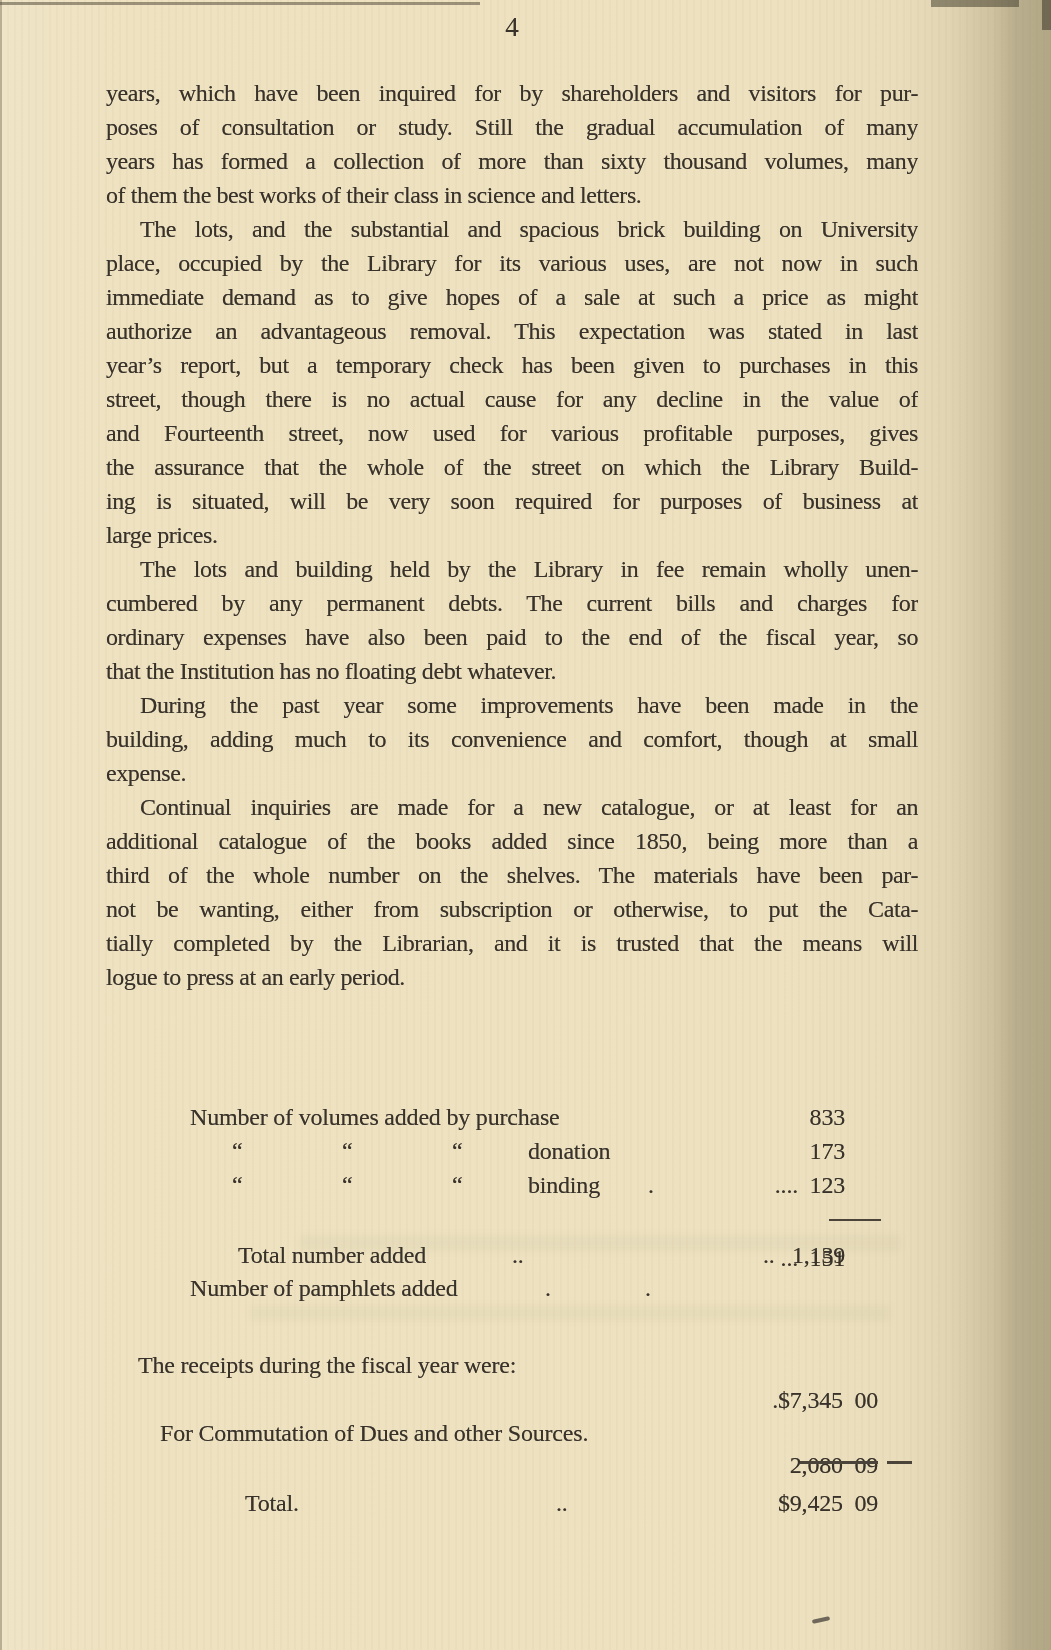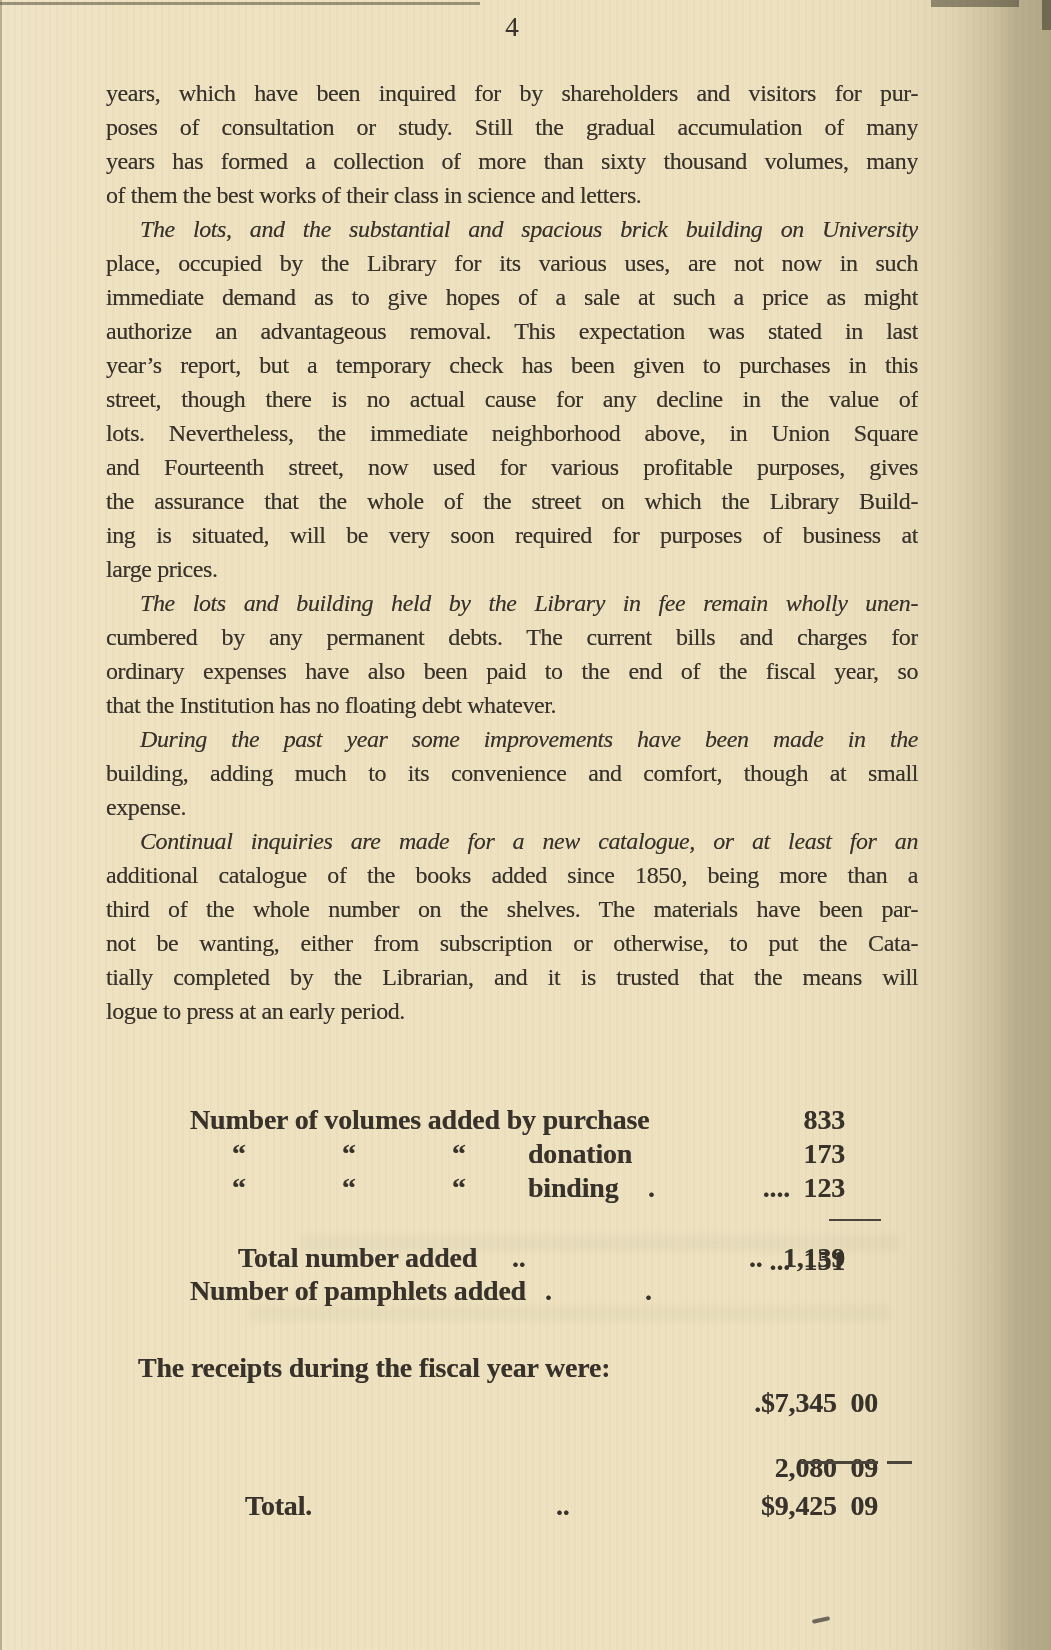--- a/index.html
+++ b/index.html
@@ -30,24 +30,24 @@
   .body {
     position: absolute; top: 76px; left: 106px; width: 812px;
     font-size: 24px; letter-spacing: -0.4px;
   }
   .para .line {
     height: 34px; line-height: 34px;
     text-align: justify; text-align-last: justify;
     overflow: hidden;
   }
   .para .line:last-child { text-align-last: left; }
-  .para.indent .line:first-child { text-indent: 34px; font-style: italic; }
+  .para.indent .line:first-child { text-indent: 34px; }
 
   
-  .s { position: absolute; white-space: pre; font-size: 28px; letter-spacing: -0.2px; font-weight: bold; }
+  .s { position: absolute; white-space: pre; font-size: 24px; letter-spacing: -0.2px; }
   .num { left: 715px; width: 130px; text-align: right; }
   .amt { left: 678px; width: 200px; text-align: right; }
 
   .vt1-label { left: 190px; top: 1104px; }
   .vt1-value { top: 1104px; }
   .vt2-d1 { left: 232px; top: 1138px; }
   .vt2-d2 { left: 342px; top: 1138px; }
   .vt2-d3 { left: 452px; top: 1138px; }
   .vt2-label { left: 528px; top: 1138px; }
   .vt2-value { top: 1138px; }
@@ -109,21 +109,20 @@
         <div class="line">years has formed a collection of more than sixty thousand volumes, many</div>
         <div class="line">of them the best works of their class in science and letters.</div>
       </div>
     <div class="para indent">
         <div class="line">The lots, and the substantial and spacious brick building on University</div>
         <div class="line">place, occupied by the Library for its various uses, are not now in such</div>
         <div class="line">immediate demand as to give hopes of a sale at such a price as might</div>
         <div class="line">authorize an advantageous removal. This expectation was stated in last</div>
         <div class="line">year’s report, but a temporary check has been given to purchases in this</div>
         <div class="line">street, though there is no actual cause for any decline in the value of</div>
-        <div class="line">lots. Nevertheless, the immediate neighborhood above, in Union Square</div>
         <div class="line">and Fourteenth street, now used for various profitable purposes, gives</div>
         <div class="line">the assurance that the whole of the street on which the Library Build-</div>
         <div class="line">ing is situated, will be very soon required for purposes of business at</div>
         <div class="line">large prices.</div>
       </div>
     <div class="para indent">
         <div class="line">The lots and building held by the Library in fee remain wholly unen-</div>
         <div class="line">cumbered by any permanent debts. The current bills and charges for</div>
         <div class="line">ordinary expenses have also been paid to the end of the fiscal year, so</div>
         <div class="line">that the Institution has no floating debt whatever.</div>
@@ -167,20 +166,21 @@
 
   <span class="s vpam-label">Number of pamphlets added</span>
   <span class="s vpam-d1">.</span>
   <span class="s vpam-d2">.</span>
   <span class="s num vpam-value">...  151</span>
 
   <span class="s r-head">The receipts during the fiscal year were:</span>
 
   <span class="s amt rr1-value">.$7,345  00</span>
 
+  <span class="s rr2-label">For Commutation of Dues and other Sources.</span>
   <span class="s amt rr2-value">2,080  09</span>
 
   <div class="r-rule-a"></div>
   <div class="r-rule-b"></div>
 
   <span class="s rtot-label">Total.</span>
   <span class="s rtot-mid">..</span>
   <span class="s amt rtot-value">$9,425  09</span>
 
   <div class="art top-line"></div>

